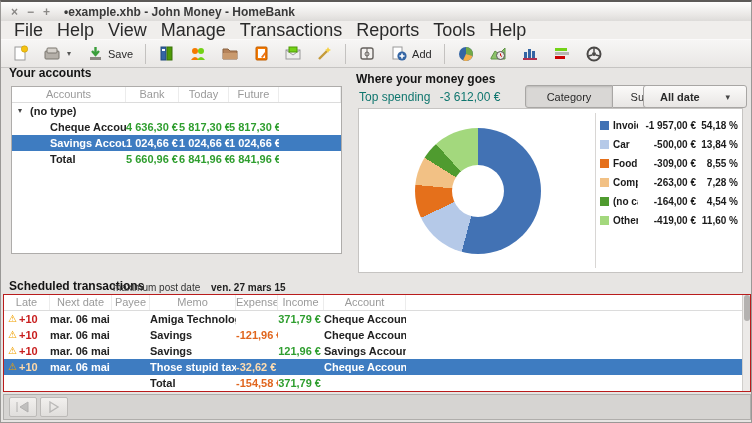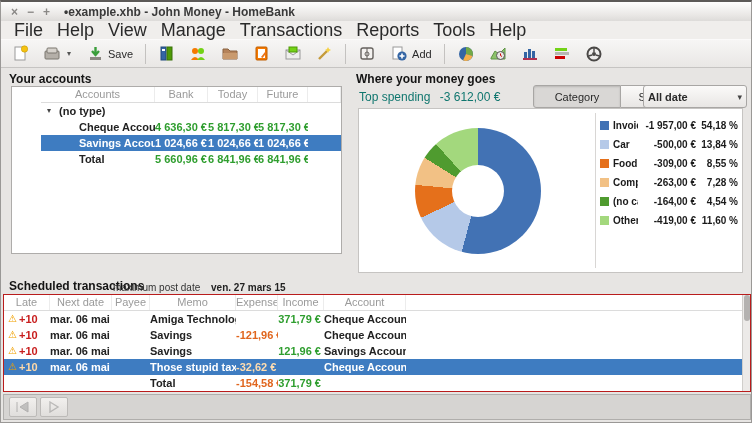--- a/index.html
+++ b/index.html
@@ -34,46 +34,46 @@
 
   
   .sec-label { position:absolute; font-weight:bold; font-size:12px; color:#141414; }
 
   
   .accounts-panel { position:absolute; left:10px; top:84px; width:331px; height:168px;
                     background:#fff; border:1px solid #aeacaa; }
   .grid-head { display:grid; height:16px; background:#fff; border-bottom:1px solid #dcdcdc; }
   .grid-head > div { color:#9a9a9a; font-size:11px; text-align:center; line-height:15px;
                      border-right:1px solid #ececec; overflow:hidden; white-space:nowrap; }
-  .acc-grid { grid-template-columns:114px 53px 50px 50px 1fr;margin-left:29px; }
+  .acc-grid { grid-template-columns:114px 53px 50px 50px 1fr; }
   .grid-row { display:grid; height:16px; line-height:16px; white-space:nowrap; font-weight:bold; }
   .grid-row > div { overflow:hidden; }
   .cell-r { text-align:right; padding-right:3px; }
   .money-pos { color:#2f9e2f; }
   .money-neg { color:#e0661e; }
   .row-sel { background:#3e7cc1; }
   .row-sel, .row-sel .money-pos, .row-sel .money-neg { color:#fff; }
   .row-sel .money-neg { color:#ffddb0; }
   .acc-name-group { padding-left:18px; position:relative; }
   .expander { position:absolute; left:6px; top:0; font-size:8px; color:#444; }
   .acc-name-child { padding-left:38px; }
 
   
   .top-spend { position:absolute; left:358px; top:88px; font-size:12px; color:#0f766e; }
   .seg-group { position:absolute; left:524px; top:83px; display:flex; height:23px; }
   .seg-btn { font-size:11px; color:#2a2a2a; border:1px solid #a8a6a4; display:flex;
              align-items:center; justify-content:center;
              background:linear-gradient(#fbfaf9,#e8e6e4); }
-  .seg-btn.first { border-radius:3px 0 0 3px; width:88px;margin-left:8px; }
+  .seg-btn.first { border-radius:3px 0 0 3px; width:88px; }
   .seg-btn.last  { border-radius:0 3px 3px 0; width:98px; border-left:none; }
   .seg-btn.active { background:#d9d7d5; box-shadow:inset 0 1px 2px rgba(0,0,0,.15); }
   .date-drop { position:absolute; left:642px; top:83px; width:104px; height:23px;
                border:1px solid #a8a6a4; border-radius:3px;
                background:linear-gradient(#fbfaf9,#e8e6e4);
-               display:flex; align-items:center; padding:0 4px; font-size:11px; }
+               display:flex; align-items:center; padding:0 16px; font-size:11px; }
   .date-drop .dd-label { flex:1; font-weight:bold; color:#2a2a2a; }
   .date-drop .dd-arrow { font-size:9px; color:#444; }
 
   .chart-box { position:absolute; left:357px; top:106px; width:385px; height:165px;
                background:#fff; border:1px solid #c6c4c2; }
   .pie-wrap { position:absolute; left:56px; top:19px; width:126px; height:126px; }
   .pie { width:126px; height:126px; border-radius:50%; }
   .pie-hole { position:absolute; left:37px; top:37px; width:52px; height:52px;
               border-radius:50%; background:#fff; }
   .legend-sep { position:absolute; left:236px; top:4px; bottom:4px; width:1px; background:#d8d6d4; }
@@ -244,21 +244,21 @@
     </div>
     <div class="tool-btn">
       <svg width="18" height="17" viewBox="0 0 18 17">
           <circle cx="9" cy="9" r="6.5" fill="none" stroke="#4a4846" stroke-width="2"></circle>
           <circle cx="9" cy="9" r="2" fill="#4a4846"></circle>
           <path d="M9 3 v4 M3.4 11 l3.8-1 M14.6 11 l-3.8-1" stroke="#4a4846" stroke-width="1.4"></path>
         </svg>
     </div>
   </div>
 
-  <div class="sec-label" style="left:8px; top:70px;">Your accounts</div>
+  <div class="sec-label" style="left:8px; top:64px;">Your accounts</div>
   <div class="accounts-panel">
     <div class="grid-head acc-grid">
       <div>Accounts</div>
       <div>Bank</div>
       <div>Today</div>
       <div>Future</div>
       <div></div>
     </div>
     <div class="grid-row acc-grid">
       <div class="acc-name-group"><span class="expander">▾</span><span>(no type)</span></div>

